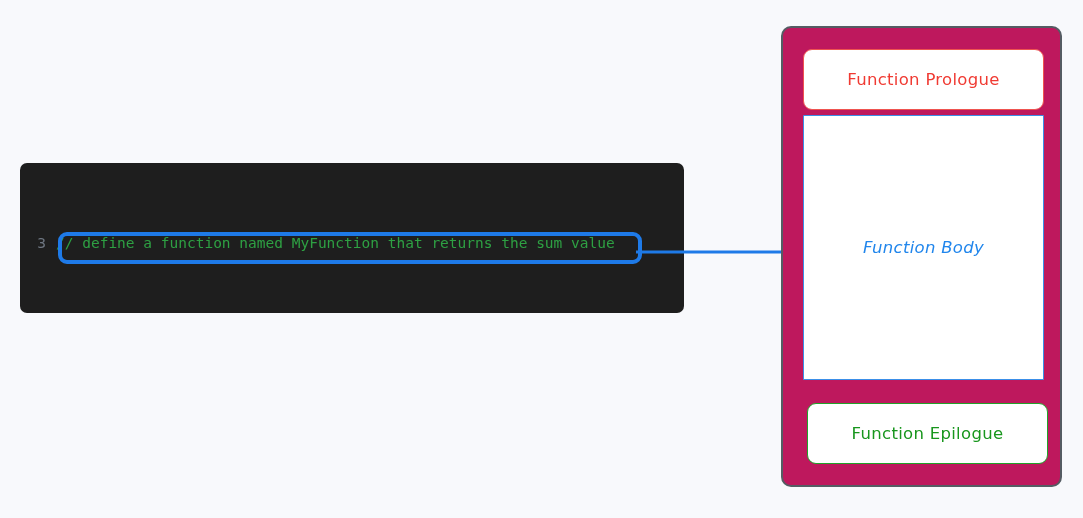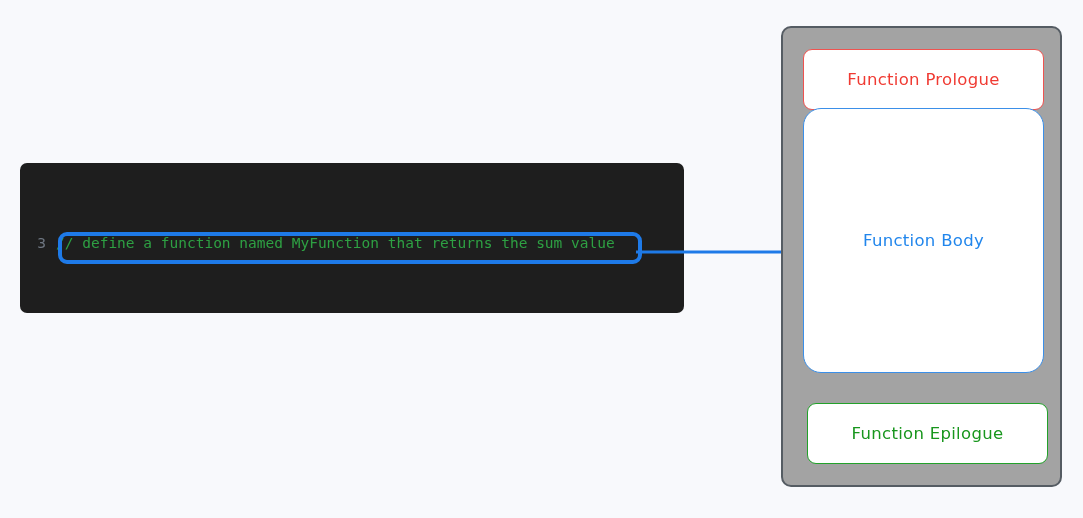--- a/index.html
+++ b/index.html
@@ -82,21 +82,21 @@
 
   
   .panel {
     position: absolute;
     left: 781px;
     top: 26px;
     width: 281px;
     height: 461px;
     border: 2px solid #555c63;
     border-radius: 10px;
-    background: #a3a3a3;
+    background: #be185d;
   }
   .box {
     position: absolute;
     display: flex;
     align-items: center;
     justify-content: center;
     font-family: "DejaVu Sans", sans-serif;
     font-size: 16.5px;
     letter-spacing: 0.3px;
     background: #ffffff;
@@ -105,26 +105,27 @@
     left: 20px;
     top: 21px;
     width: 241px;
     height: 61px;
     border: 1.6px solid #ef5350;
     border-radius: 9px;
     color: #f03a32;
   }
   .box-body {
     left: 20px;
-    top: 80px;
+    top: 87px;
     width: 241px;
     height: 265px;
     border: 1.6px solid #3b8fe8;
-    border-radius: 18px;
+    border-radius: 1px;
     color: #2186ec;
+    font-style: italic;
   }
   .box-epilogue {
     left: 24px;
     top: 375px;
     width: 241px;
     height: 61px;
     border: 1.6px solid #22a12a;
     border-radius: 9px;
     color: #18961d;
   }

